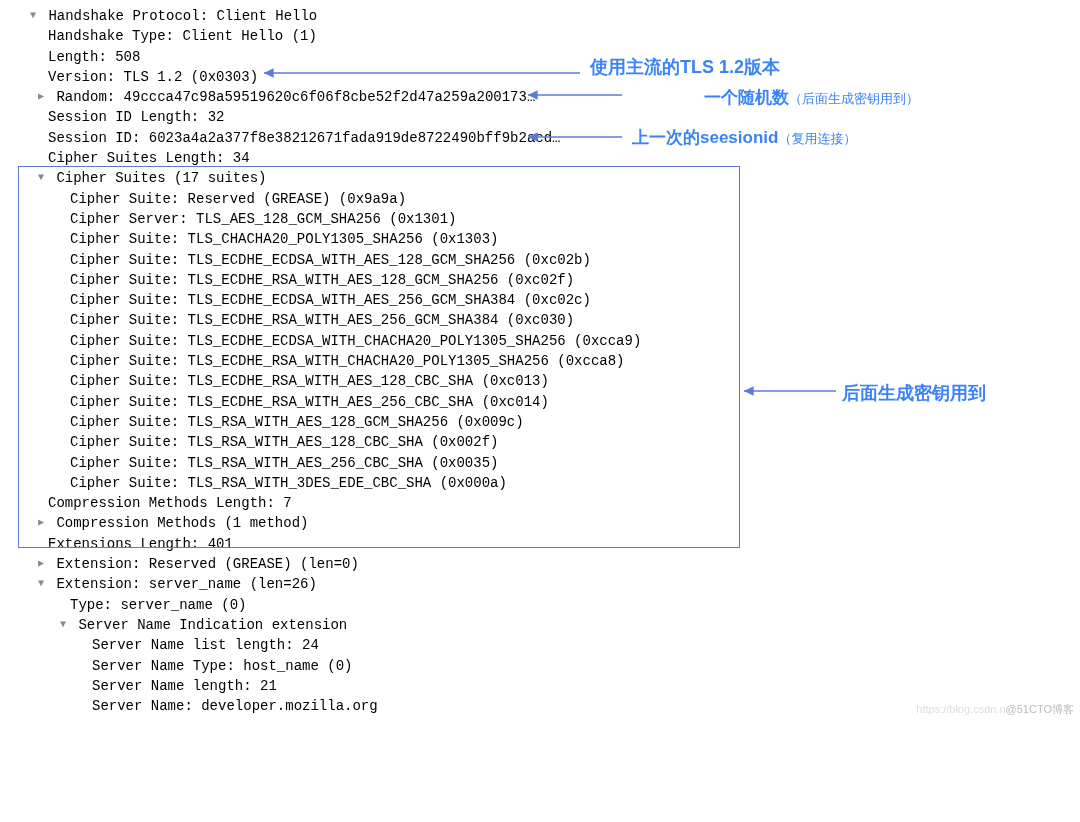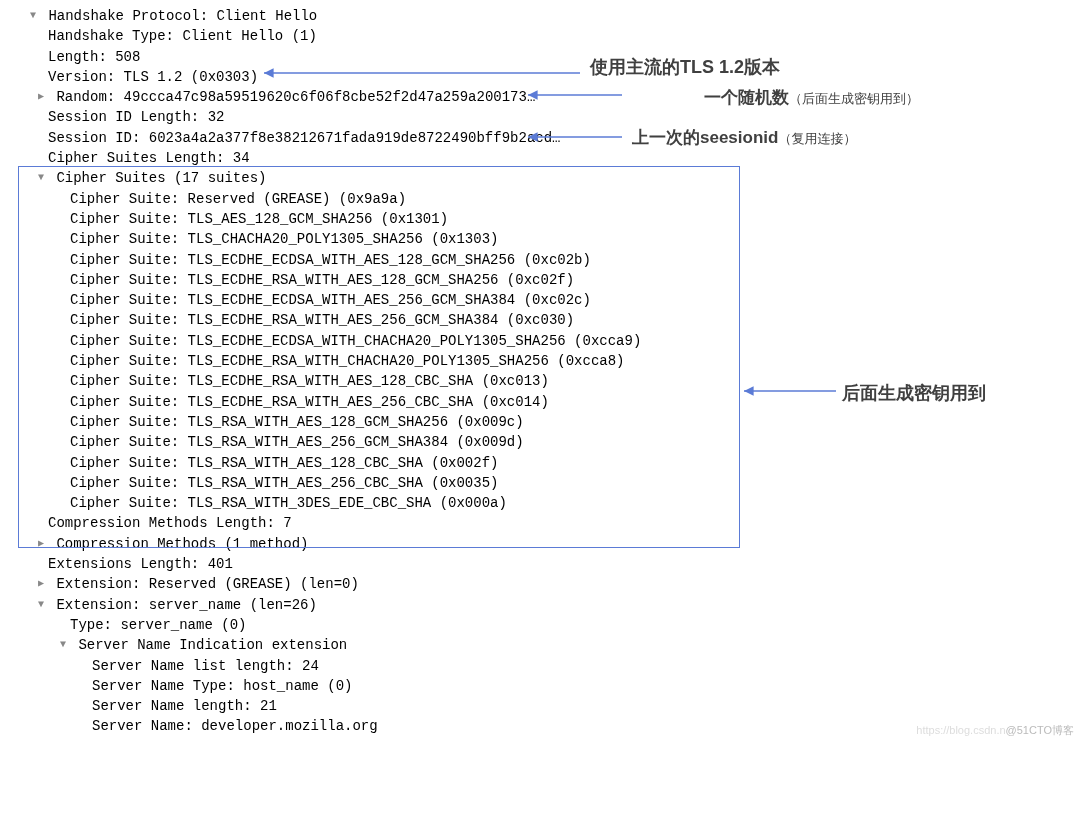--- a/index.html
+++ b/index.html
@@ -32,21 +32,21 @@
   .i4 { padding-left: 84px; }
   .box {
     position: absolute;
     border: 1px solid #5b7bd6;
     pointer-events: none;
   }
   .anno {
     position: absolute;
     font-family: "PingFang SC","Microsoft YaHei","Hiragino Sans GB",sans-serif;
     font-weight: 600;
-    color: #404040;
+    color: #3b82f6;
     white-space: nowrap;
   }
   .anno .sub {
     font-weight: 400;
     font-size: 13px;
   }
   .arrow-svg {
     position: absolute;
     pointer-events: none;
   }
@@ -92,32 +92,31 @@
   <div class="row i2">
     <span>Cipher Suites Length: 34</span>
   </div>
   <div class="row i2" style="margin-left:-14px;">
     <span class="tri">▼</span>
     <span>Cipher Suites (17 suites)</span>
   </div>
 
   <div id="suites">
       <div class="row i3"><span>Cipher Suite: Reserved (GREASE) (0x9a9a)</span></div>
-      <div class="row i3"><span>Cipher Suite: TLS_AES_128_GCM_SHA256 (0x1301)</span></div>
+      <div class="row i3"><span>Cipher Server: TLS_AES_128_GCM_SHA256 (0x1301)</span></div>
       <div class="row i3"><span>Cipher Suite: TLS_CHACHA20_POLY1305_SHA256 (0x1303)</span></div>
       <div class="row i3"><span>Cipher Suite: TLS_ECDHE_ECDSA_WITH_AES_128_GCM_SHA256 (0xc02b)</span></div>
       <div class="row i3"><span>Cipher Suite: TLS_ECDHE_RSA_WITH_AES_128_GCM_SHA256 (0xc02f)</span></div>
       <div class="row i3"><span>Cipher Suite: TLS_ECDHE_ECDSA_WITH_AES_256_GCM_SHA384 (0xc02c)</span></div>
       <div class="row i3"><span>Cipher Suite: TLS_ECDHE_RSA_WITH_AES_256_GCM_SHA384 (0xc030)</span></div>
       <div class="row i3"><span>Cipher Suite: TLS_ECDHE_ECDSA_WITH_CHACHA20_POLY1305_SHA256 (0xcca9)</span></div>
       <div class="row i3"><span>Cipher Suite: TLS_ECDHE_RSA_WITH_CHACHA20_POLY1305_SHA256 (0xcca8)</span></div>
       <div class="row i3"><span>Cipher Suite: TLS_ECDHE_RSA_WITH_AES_128_CBC_SHA (0xc013)</span></div>
       <div class="row i3"><span>Cipher Suite: TLS_ECDHE_RSA_WITH_AES_256_CBC_SHA (0xc014)</span></div>
       <div class="row i3"><span>Cipher Suite: TLS_RSA_WITH_AES_128_GCM_SHA256 (0x009c)</span></div>
-      <div class="row i3"><span>Cipher Suite: TLS_RSA_WITH_AES_256_GCM_SHA384 (0x009d)</span></div>
       <div class="row i3"><span>Cipher Suite: TLS_RSA_WITH_AES_128_CBC_SHA (0x002f)</span></div>
       <div class="row i3"><span>Cipher Suite: TLS_RSA_WITH_AES_256_CBC_SHA (0x0035)</span></div>
       <div class="row i3"><span>Cipher Suite: TLS_RSA_WITH_3DES_EDE_CBC_SHA (0x000a)</span></div>
     </div>
 
   <div class="row i2">
     <span>Compression Methods Length: 7</span>
   </div>
   <div class="row i2" style="margin-left:-14px;">
     <span class="tri">▶</span>

